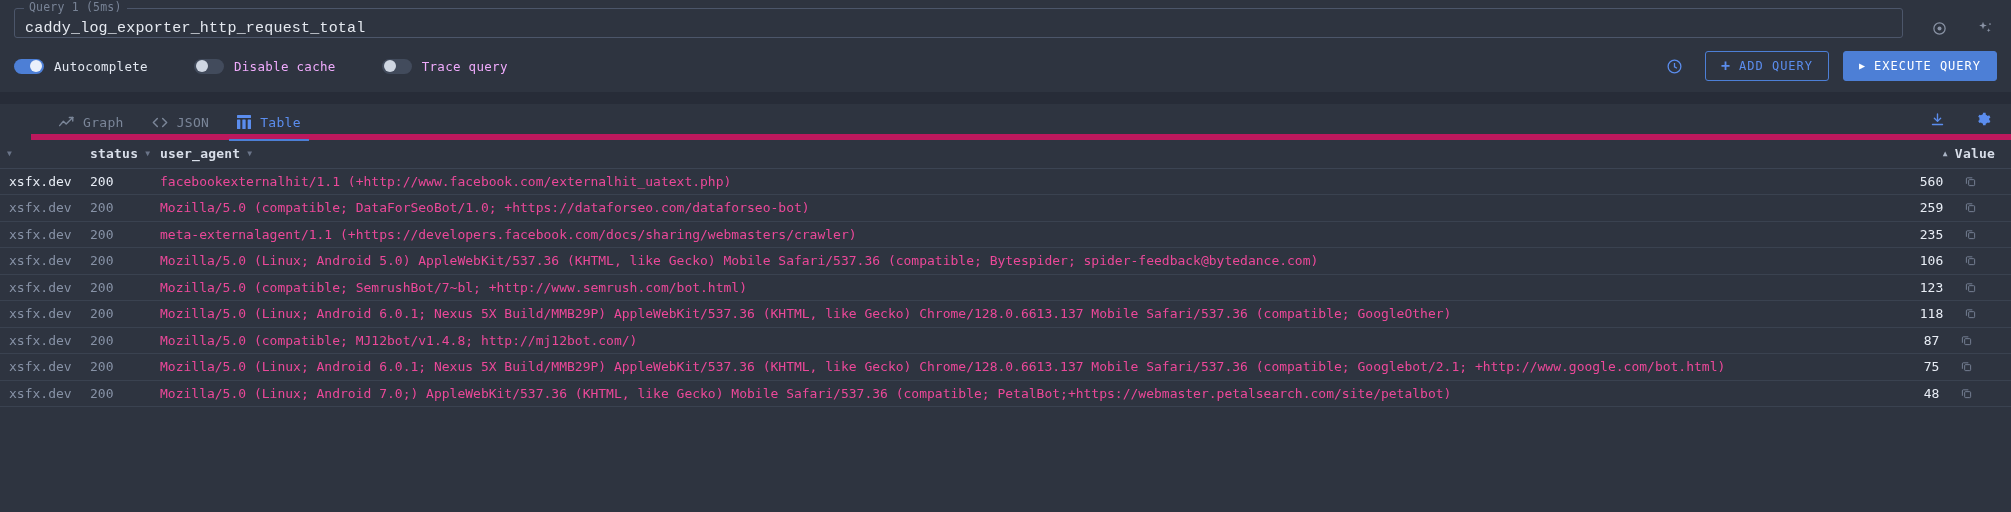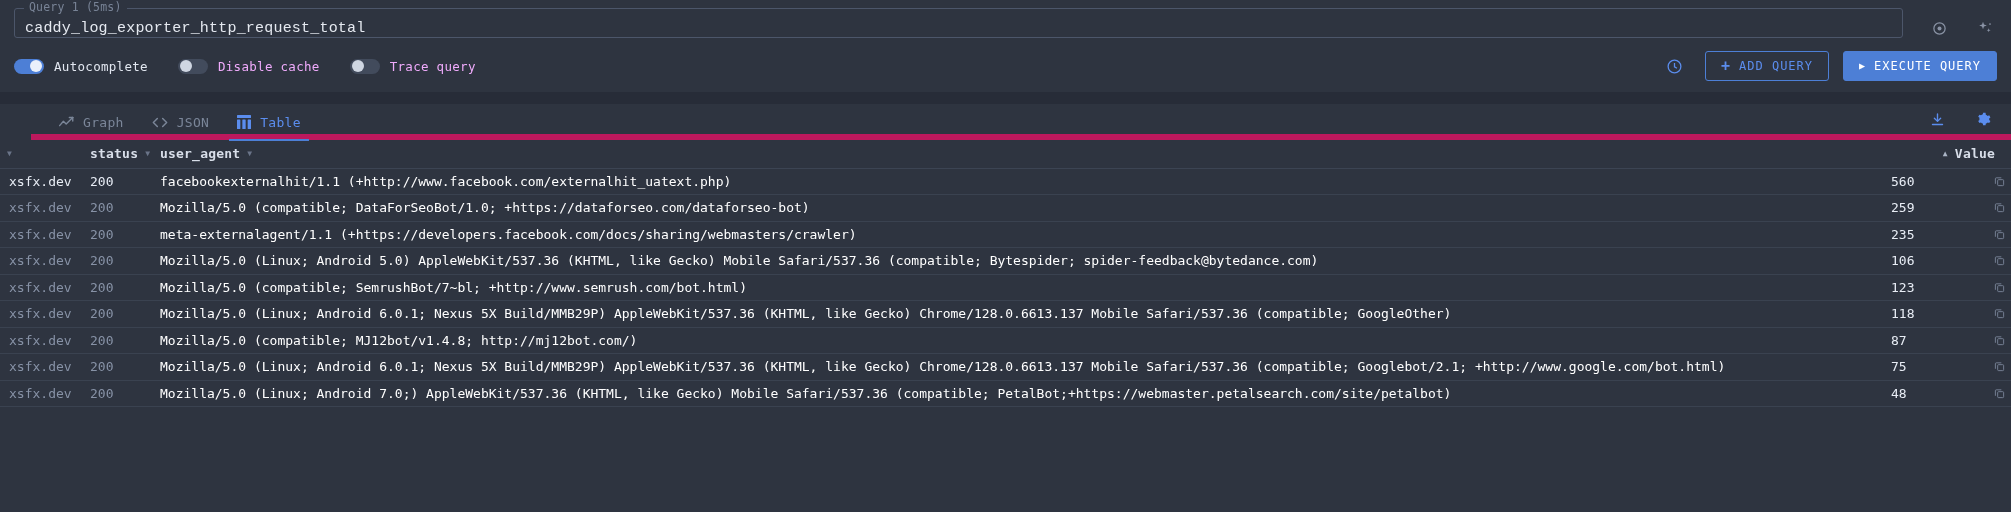--- a/index.html
+++ b/index.html
@@ -53,21 +53,21 @@
   }
   .icon-btn svg { display: block; }
 
   
   .controls-row {
     display: flex;
     align-items: center;
     padding: 12px 14px 10px 14px;
     min-height: 54px;
   }
-  .toggles { display: flex; align-items: center; gap: 0; }
+  .toggles { display: flex; align-items: center; gap: 16px; }
   .toggle-wrap { display: flex; align-items: center; margin-right: 30px; }
   .switch {
     width: 30px; height: 15px; border-radius: 8px;
     background: #424b5c; position: relative; cursor: pointer; flex: none;
   }
   .switch.on { background: #4d7fd6; }
   .switch .knob {
     position: absolute; top: 1.5px; left: 2px;
     width: 12px; height: 12px; border-radius: 50%;
     background: #cfd6e2;
@@ -156,25 +156,25 @@
     letter-spacing: .2px;
   }
   .th-inner { display: flex; align-items: center; gap: 7px; }
   .th-inner.right { justify-content: flex-end; padding-right: 16px; }
   .caret { font-size: 8px; color: #6a7488; line-height: 1; }
   .caret.up { color: #aab4c5; }
   tbody tr { border-bottom: 1px solid #3a4250; }
   tbody td.host { color: #8792a6; padding-left: 9px; }
   tbody td.status { color: #8792a6; }
   tbody tr.first td.host, tbody tr.first td.status { color: #e8edf5; }
-  tbody td.ua { color: #ffffff; }
+  tbody td.ua { color: #ec4899; }
   tbody td.value {
     color: #e8edf5; text-align: right; padding-right: 0;
   }
-  .value-cell { display: flex; align-items: center; justify-content: space-between; gap: 22px; padding-right: 6px; }
+  .value-cell { display: flex; align-items: center; justify-content: center; gap: 22px; padding-right: 6px; }
   .copy-icon { color: #7b8699; display: flex; cursor: pointer; }
 
   col.c-host { width: 90px; }
   col.c-status { width: 70px; }
   col.c-ua { width: auto; }
   col.c-value { width: 120px; }
 </style>
 </head>
 <body>
 

